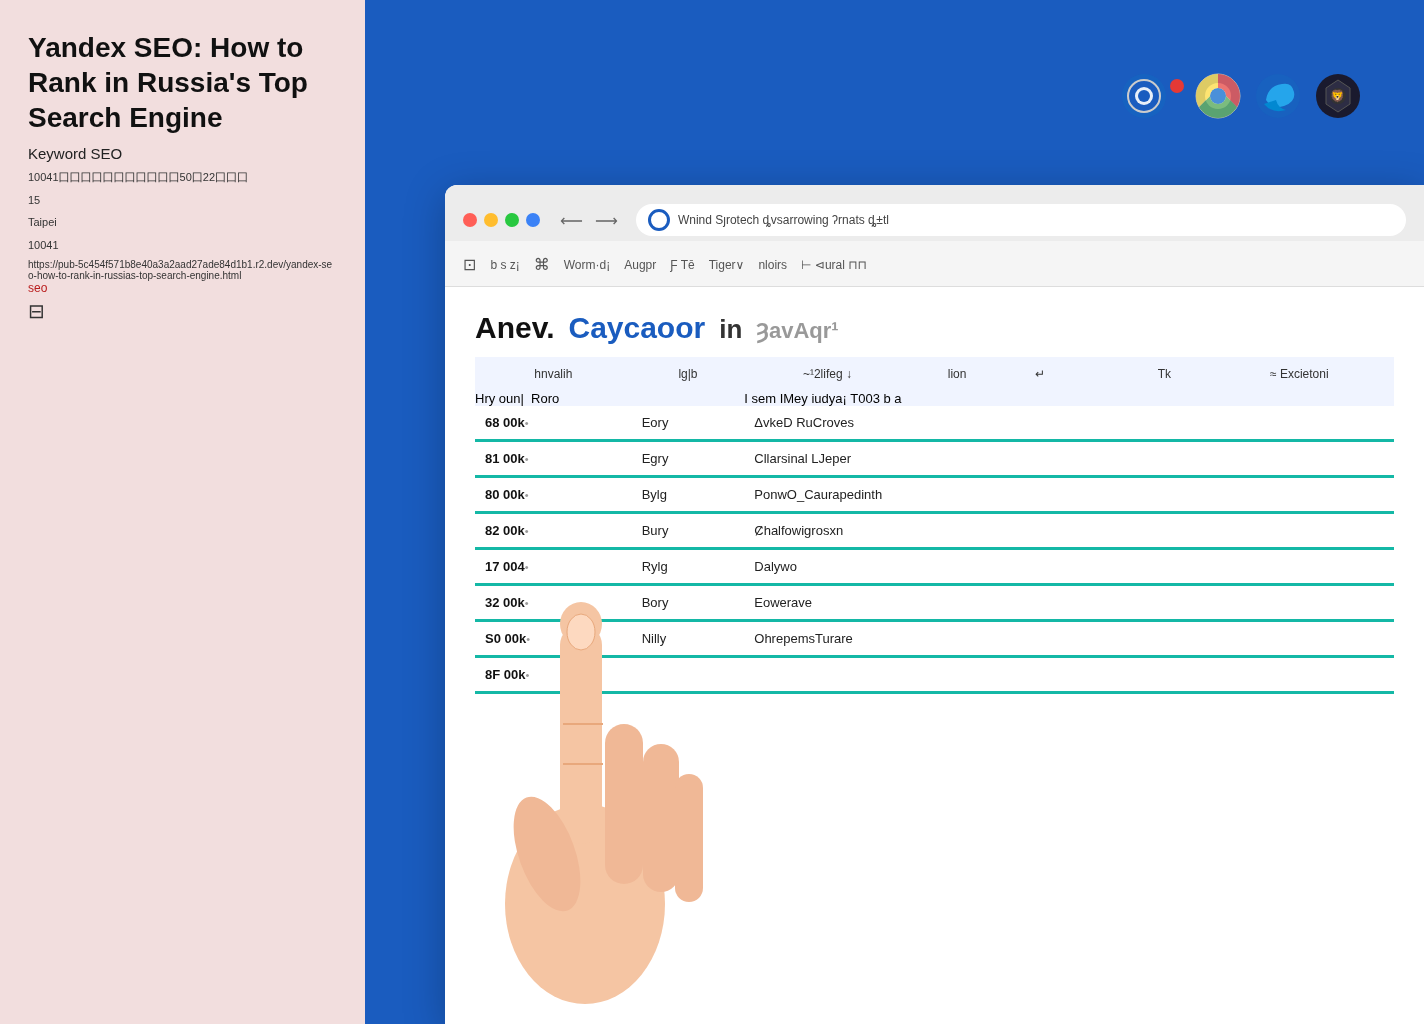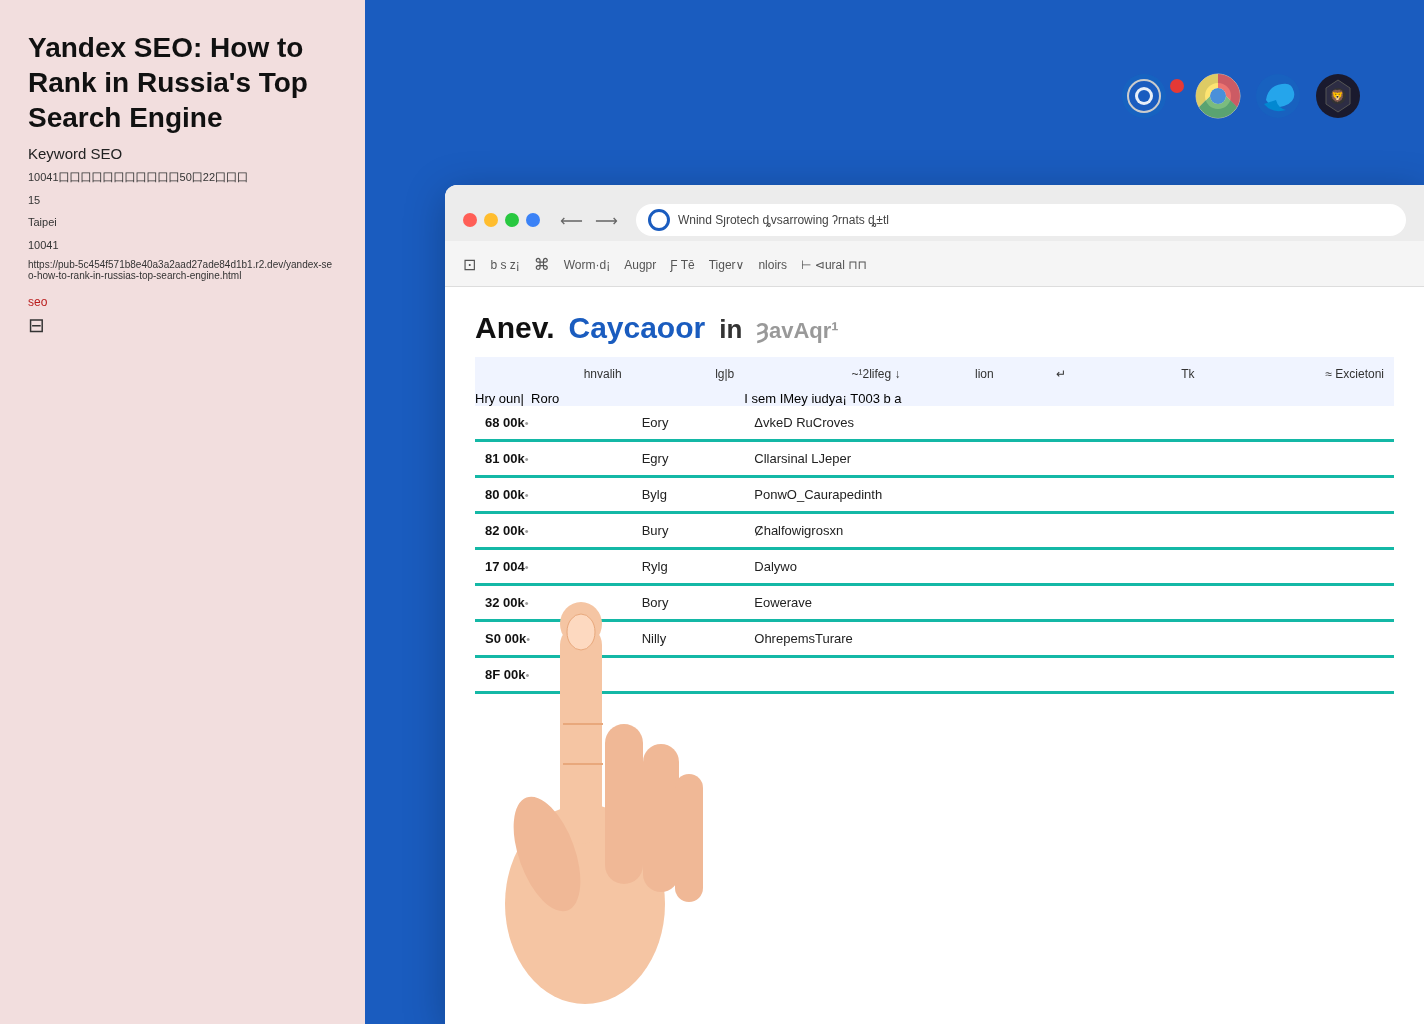--- a/index.html
+++ b/index.html
@@ -36,21 +36,20 @@
     .left-panel-meta {
       font-size: 11px;
       color: #333;
       line-height: 1.7;
       margin-bottom: 4px;
     }
     .left-panel-url {
       font-size: 10px;
       color: #333;
       word-break: break-all;
-      margin-bottom: 14px;
     }
     .left-panel-tag {
       font-size: 12px;
       color: #b91c1c;
       margin-bottom: 4px;
     }
     .left-panel-icon {
       font-size: 20px;
       color: #333;
     }
@@ -212,21 +211,21 @@
     .data-table {
       width: 100%;
       border-collapse: collapse;
       font-size: 13px;
     }
     .data-table thead tr {
       background: #f0f4ff;
     }
     .data-table thead th {
       padding: 10px 10px;
-      text-align: right;
+      text-align: center;
       font-weight: 500;
       color: #333;
       font-size: 12px;
     }
     .data-table tbody tr {
       border-bottom: 3px solid #14b8a6;
     }
     .data-table tbody td {
       padding: 9px 10px;
       color: #222;

